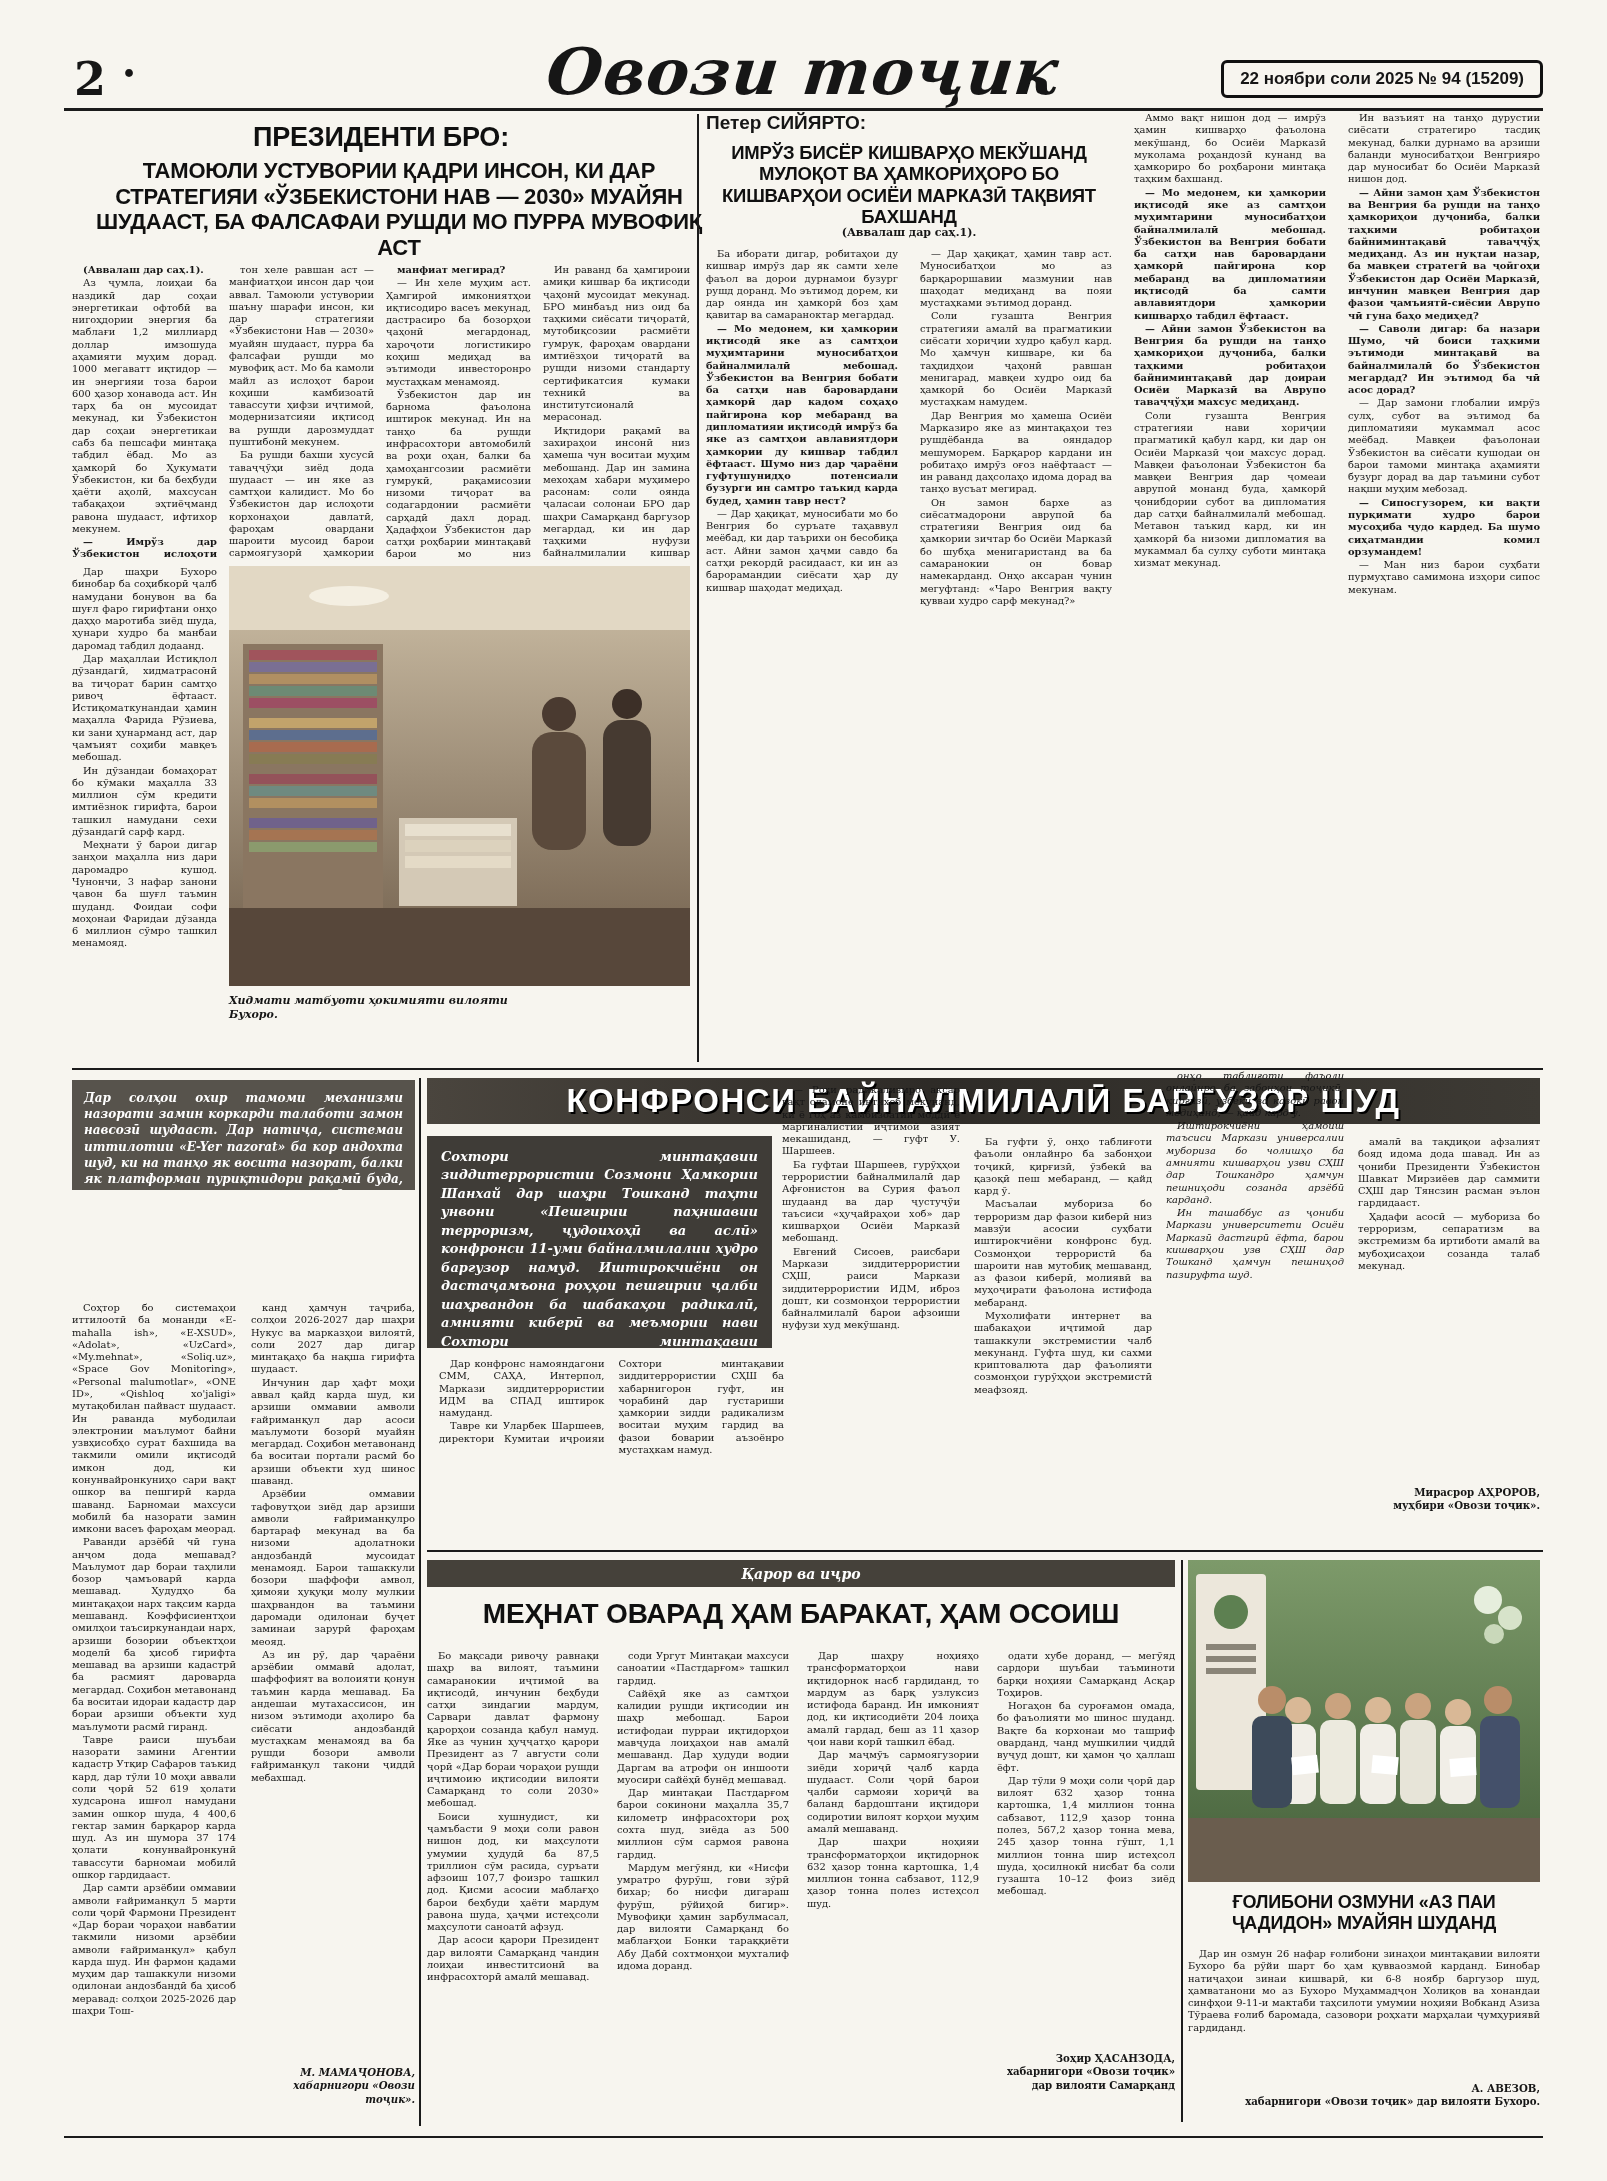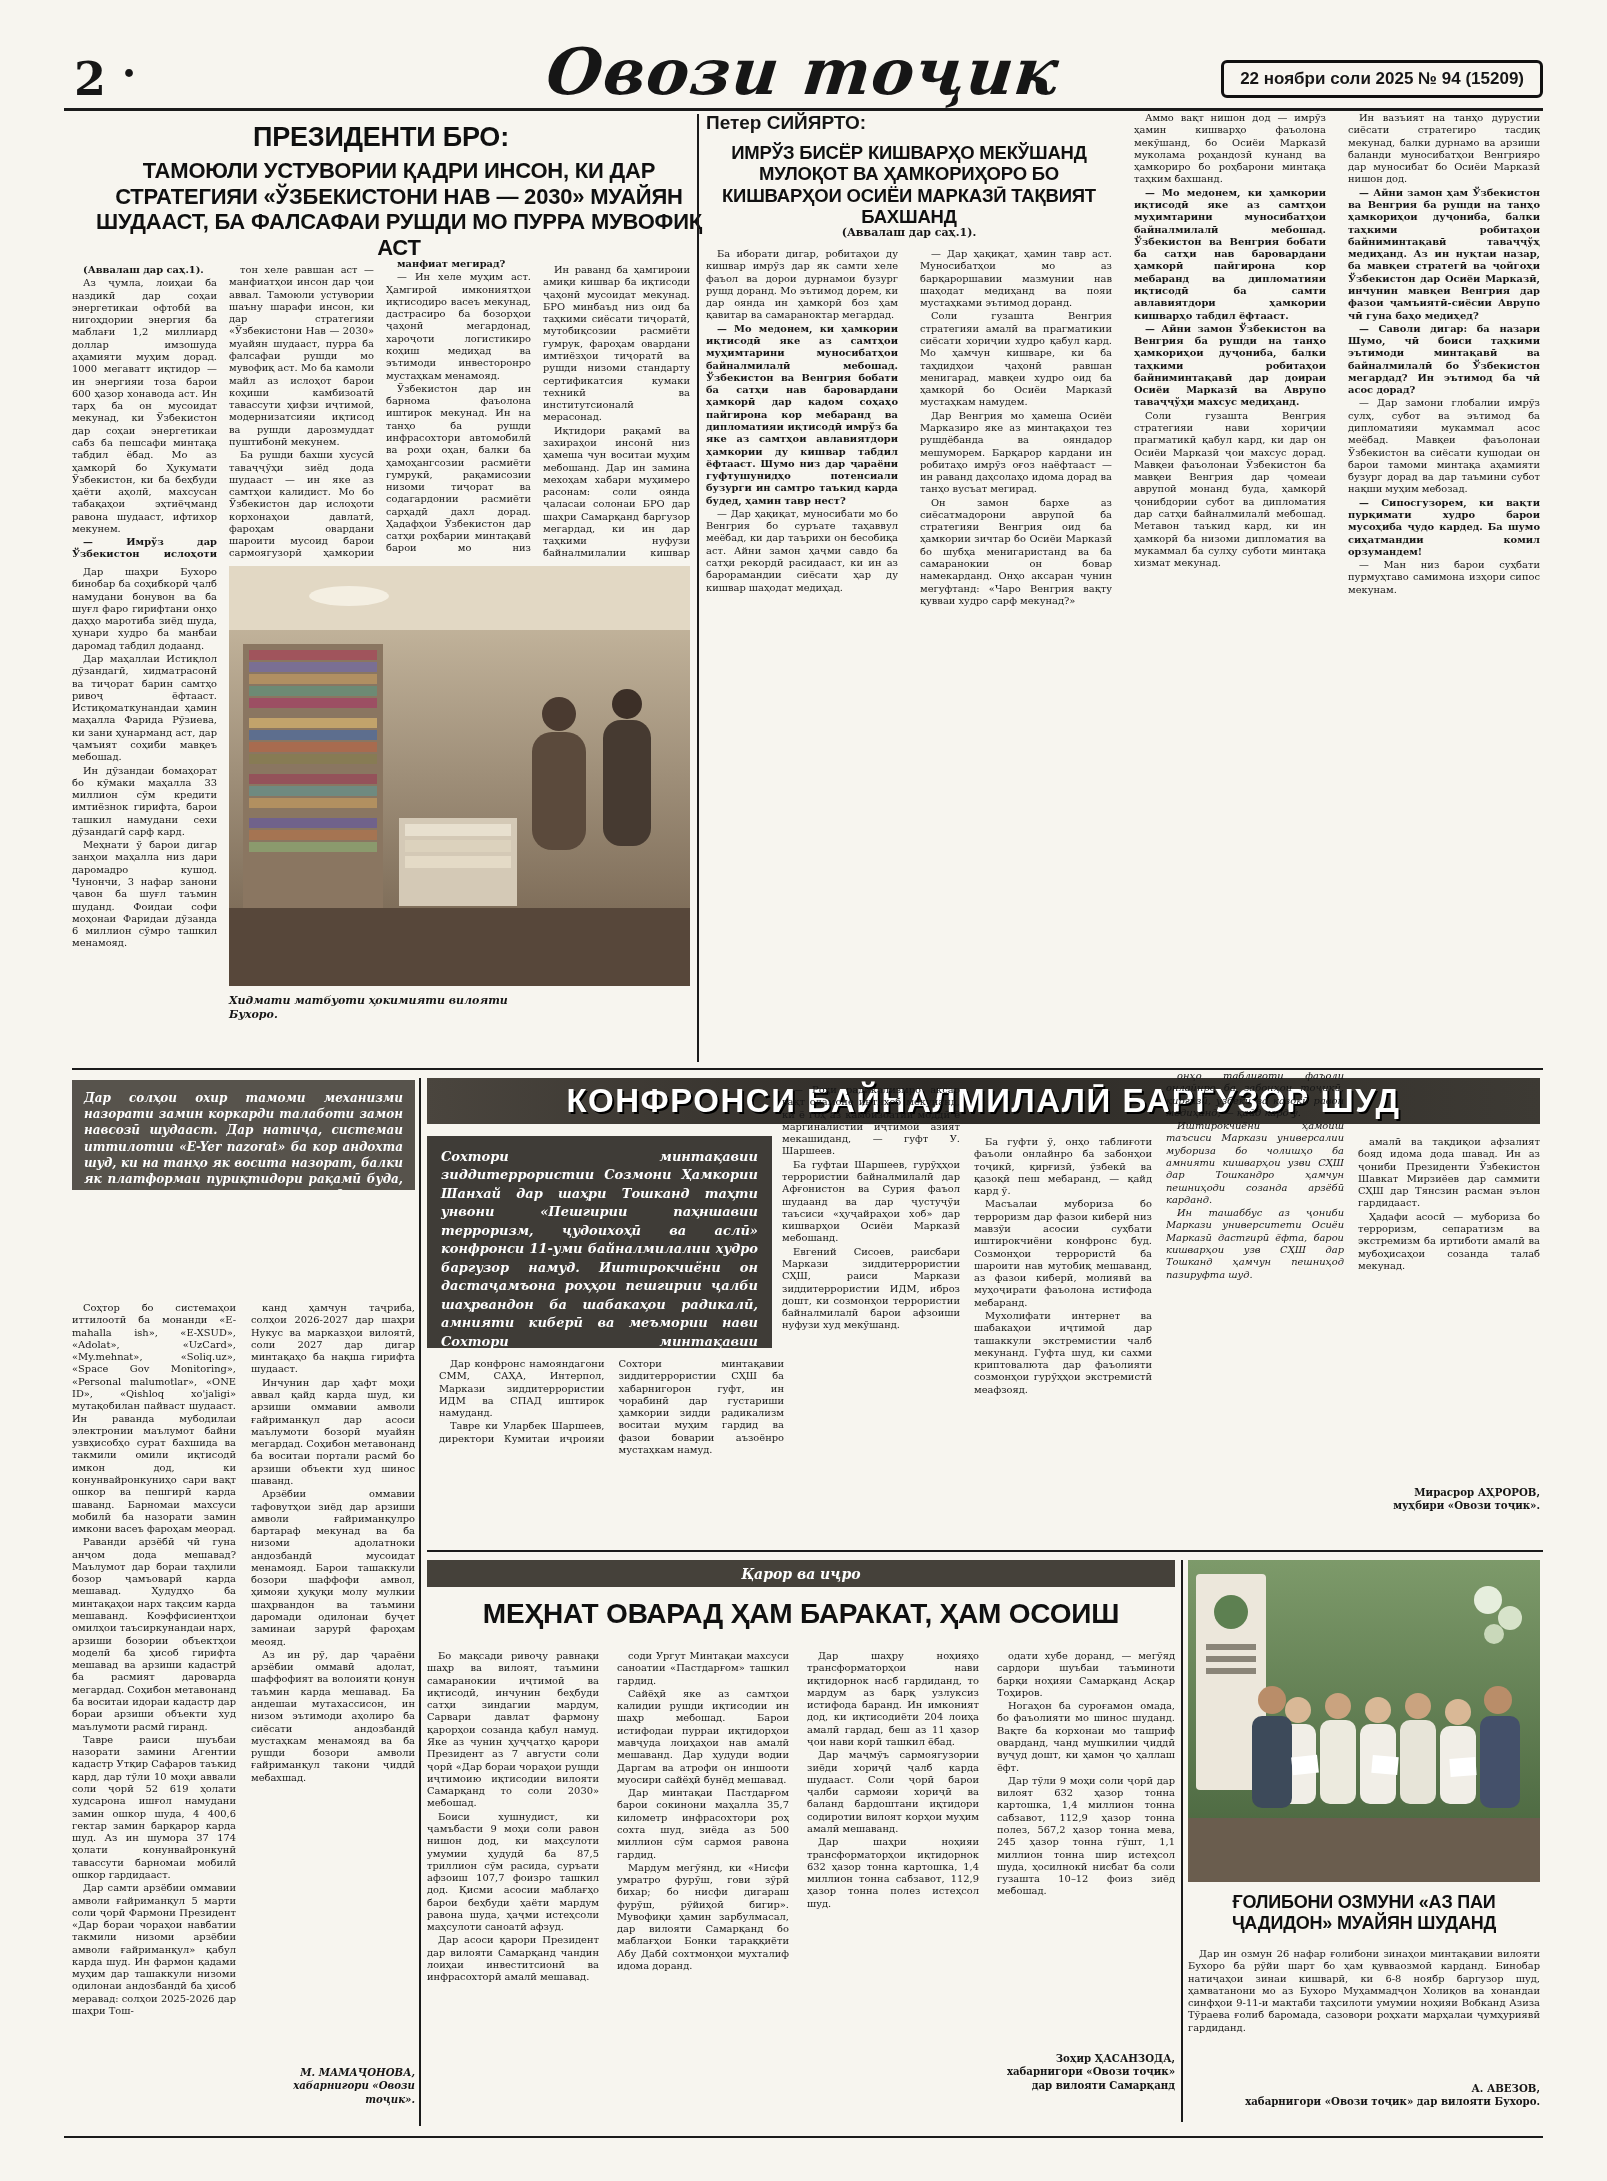--- a/index.html
+++ b/index.html
@@ -56,21 +56,21 @@
 
   <div class="col" style="left:72px;top:264px;width:145px;height:296px;">
       <p class="lead">(Аввалаш дар саҳ.1).</p>
       <p>Аз ҷумла, лоиҳаи ба наздикӣ дар соҳаи энергетикаи офтобӣ ва нигоҳдории энергия ба маблағи 1,2 миллиард доллар имзошуда аҳамияти муҳим дорад. 1000 мегаватт иқтидор — ин энергияи тоза барои 600 ҳазор хонавода аст. Ин тарҳ ба он мусоидат мекунад, ки Ўзбекистон дар соҳаи энергетикаи сабз ба пешсафи минтақа табдил ёбад. Мо аз ҳамкорӣ бо Ҳукумати Ўзбекистон, ки ба беҳбуди ҳаёти аҳолӣ, махсусан табақаҳои эҳтиёҷманд равона шудааст, ифтихор мекунем.</p>
       <p class="lead">— Имрўз дар Ўзбекистон ислоҳоти ҳаётан муҳим дар самти коҳиши камбизоатӣ, васеъсозии имкониятҳои бахши хусусӣ ва рушди инфрасохтори рақамӣ амалӣ мешаванд. Шумо натиҷаҳои ин равандро чӣ гуна арзёбӣ мекунед? БРО дар оянда чӣ гуна аз ин трансформатсияи бузург пуштибонӣ мекунад?</p>
     </div>
   <div class="col" style="left:229px;top:264px;width:145px;height:296px;">
       <p>тон хеле равшан аст — манфиатҳои инсон дар ҷои аввал. Тамоюли устувории шаъну шарафи инсон, ки дар стратегияи «Ўзбекистони Нав — 2030» муайян шудааст, пурра ба фалсафаи рушди мо мувофиқ аст. Мо ба камоли майл аз ислоҳот барои коҳиши камбизоатӣ тавассути ҳифзи иҷтимоӣ, модернизатсияи иқтисод ва рушди дарозмуддат пуштибонӣ мекунем.</p>
       <p>Ба рушди бахши хусусӣ таваҷҷўҳи зиёд дода шудааст — ин яке аз самтҳои калидист. Мо бо Ўзбекистон дар ислоҳоти корхонаҳои давлатӣ, фароҳам овардани шароити мусоид барои сармоягузорӣ ҳамкории зич дорем. Ҳадафҳои Ўзбекистон дар самти роҳбарии минтақавӣ барои мо низ илҳомбахшанд.</p>
     </div>
-  <div class="col" style="left:386px;top:258px;width:145px;height:296px;">
+  <div class="col" style="left:386px;top:264px;width:145px;height:296px;">
       <p class="lead">манфиат мегирад?</p>
       <p>— Ин хеле муҳим аст. Ҳамгироӣ имкониятҳои иқтисодиро васеъ мекунад, дастрасиро ба бозорҳои ҷаҳонӣ мегардонад, хароҷоти логистикиро коҳиш медиҳад ва эътимоди инвесторонро мустаҳкам менамояд.</p>
       <p>Ўзбекистон дар ин барнома фаъолона иштирок мекунад. Ин на танҳо ба рушди инфрасохтори автомобилӣ ва роҳи оҳан, балки ба ҳамоҳангсозии расмиёти гумрукӣ, рақамисозии низоми тиҷорат ва содагардонии расмиёти сарҳадӣ дахл дорад. Ҳадафҳои Ўзбекистон дар сатҳи роҳбарии минтақавӣ барои мо низ илҳомбахшанд.</p>
     </div>
   <div class="col" style="left:543px;top:264px;width:147px;height:296px;">
       <p>Ин раванд ба ҳамгироии амиқи кишвар ба иқтисоди ҷаҳонӣ мусоидат мекунад. БРО минбаъд низ оид ба таҳкими сиёсати тиҷоратӣ, мутобиқсозии расмиёти гумрук, фароҳам овардани имтиёзҳои тиҷоратӣ ва рушди низоми стандарту сертификатсия кумаки техникӣ ва институтсионалӣ мерасонад.</p>
       <p>Иқтидори рақамӣ ва захираҳои инсонӣ низ ҳамеша чун воситаи муҳим мебошанд. Дар ин замина мехоҳам хабари муҳимеро расонам: соли оянда ҷаласаи солонаи БРО дар шаҳри Самарқанд баргузор мегардад, ки ин дар таҳкими нуфузи байналмилалии кишвар нақши муҳим мегузорад.</p>
     </div>
 
   <div class="col" style="left:72px;top:566px;width:145px;height:494px;">

